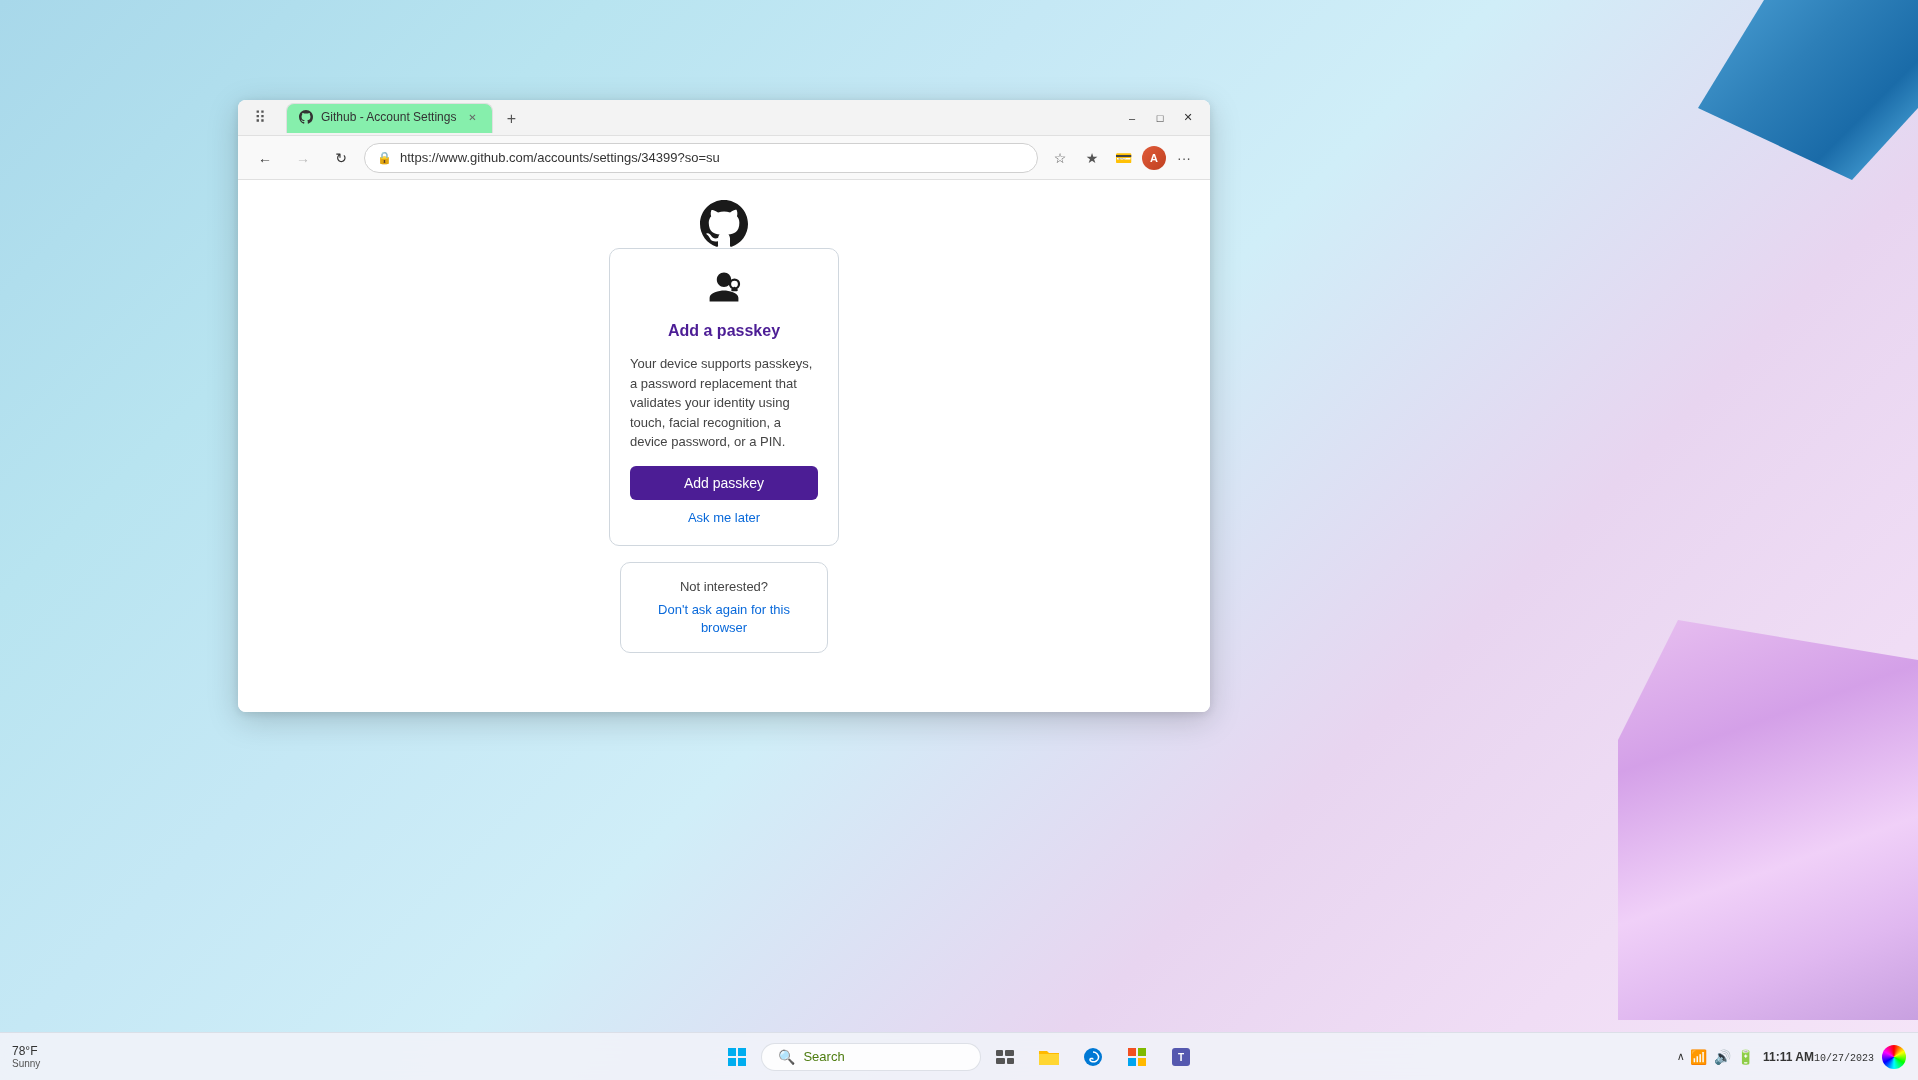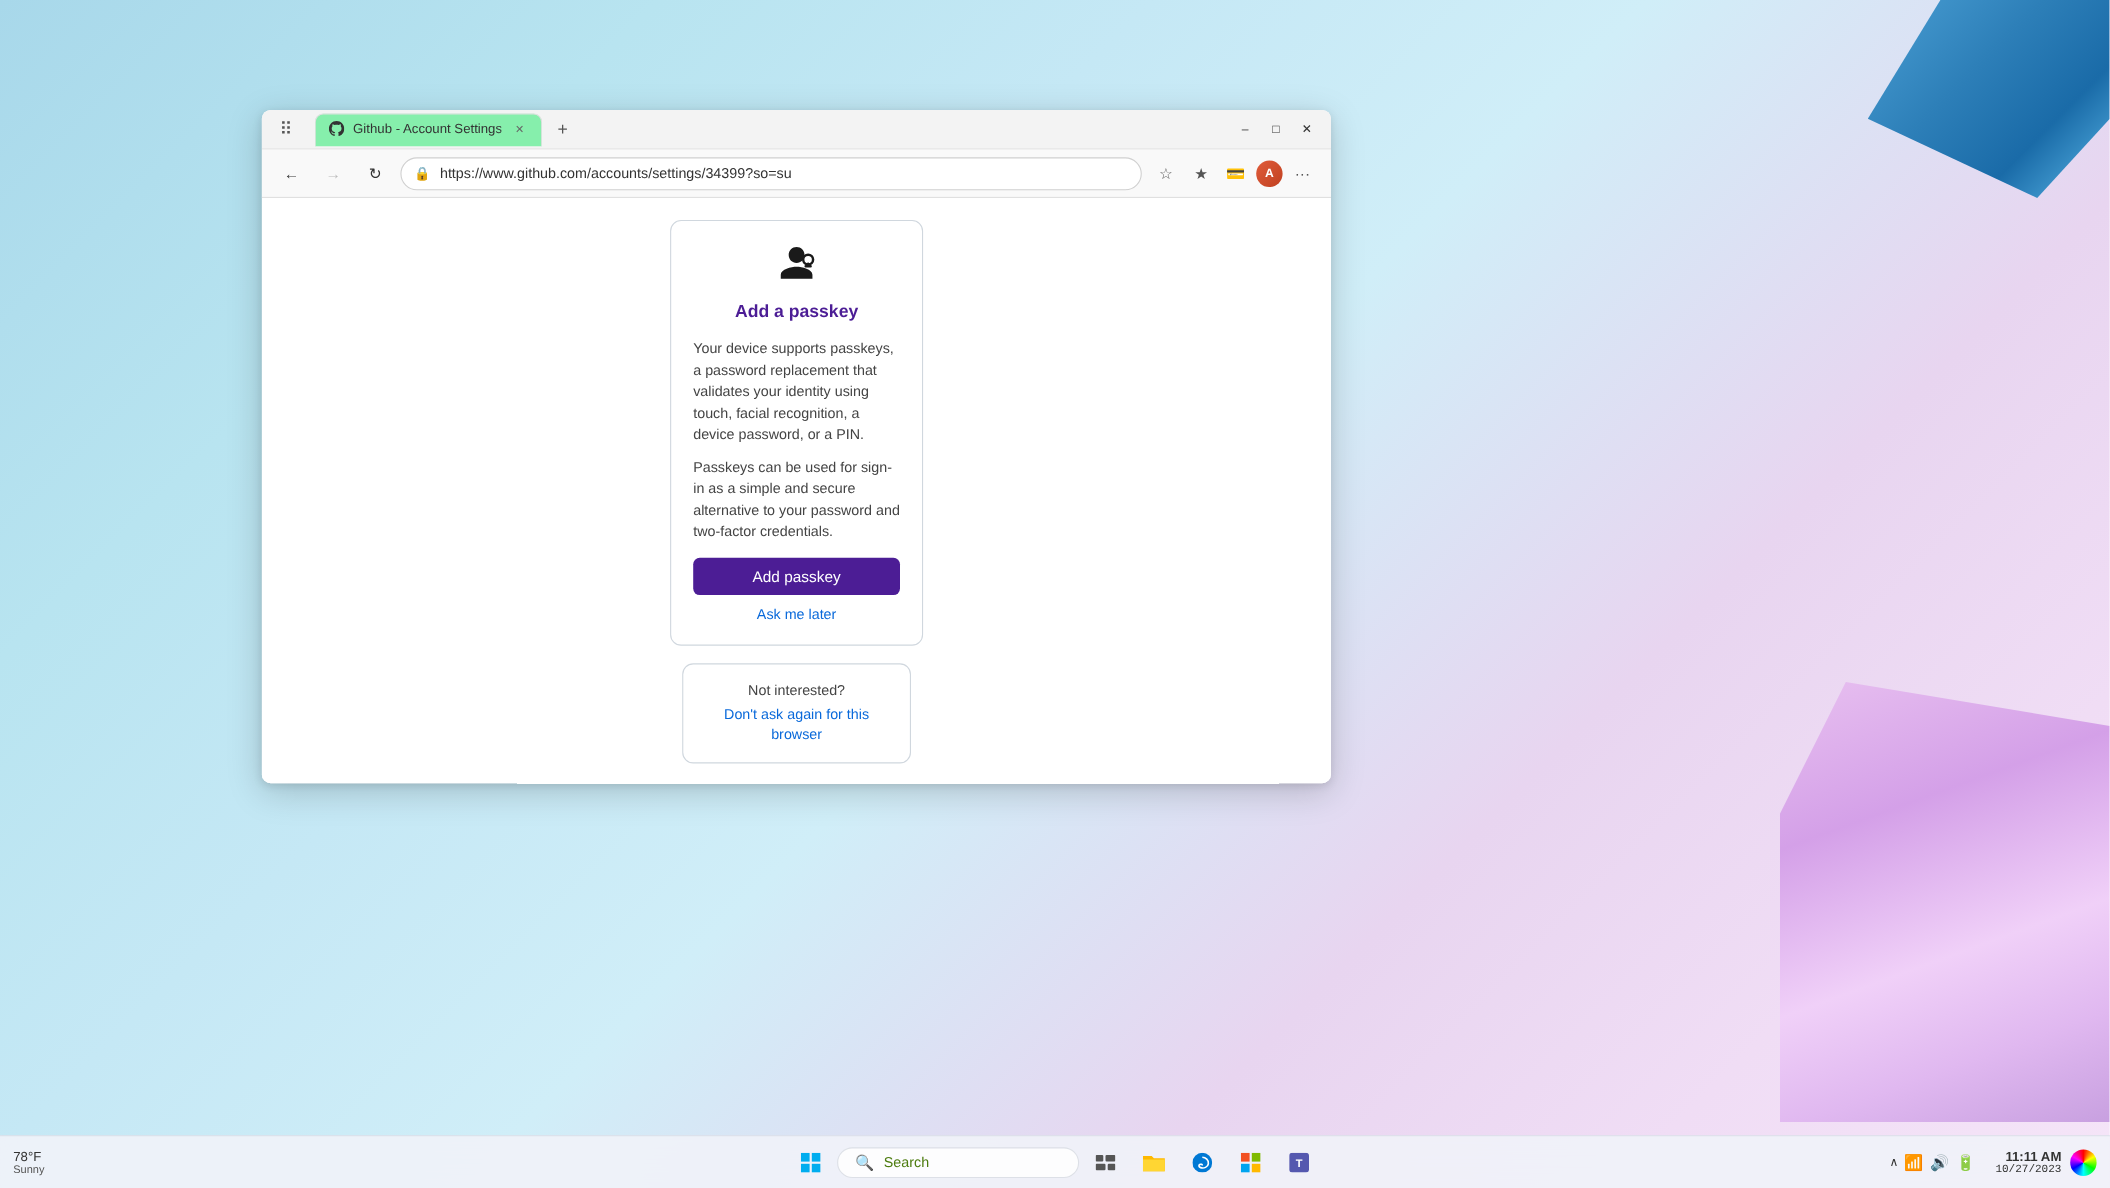--- a/index.html
+++ b/index.html
@@ -141,21 +141,20 @@
     .taskbar-sys-icons {
       display: flex;
       align-items: center;
       gap: 6px;
       font-size: 13px;
       color: #333;
     }
 
     .taskbar-clock {
       display: flex;
-      flex-direction: column;
       align-items: flex-end;
       font-size: 11px;
       color: #333;
       min-width: 70px;
     }
 
     .taskbar-clock .time {
       font-weight: 600;
       font-size: 12px;
     }
@@ -560,21 +559,20 @@
             <path d="M12 12c2.7 0 4.8-2.1 4.8-4.8S14.7 2.4 12 2.4 7.2 4.5 7.2 7.2 9.3 12 12 12zm0 2.4c-3.2 0-9.6 1.6-9.6 4.8v2.4h19.2v-2.4c0-3.2-6.4-4.8-9.6-4.8z"></path>
             <circle cx="19" cy="10" r="3" fill="none" stroke="#1a1a1a" stroke-width="1.5"></circle>
             <path d="M19 12.5v1.5M17.5 14h3" stroke="#1a1a1a" stroke-width="1.5" stroke-linecap="round"></path>
           </svg>
         </div>
 
         <div class="card-title">Add a passkey</div>
 
         <div class="card-description">
           <p>Your device supports passkeys, a password replacement that validates your identity using touch, facial recognition, a device password, or a PIN.</p>
-          <p>Passkeys can be used for sign-in as a simple and secure alternative to your password and two-factor credentials.</p>
         </div>
 
         <button class="add-passkey-btn">Add passkey</button>
         <a class="ask-later-link">Ask me later</a>
       </div>
 
       <div class="not-interested-card">
         <p class="not-interested-title">Not interested?</p>
         <a class="not-interested-link">Don't ask again for this browser</a>
       </div>

